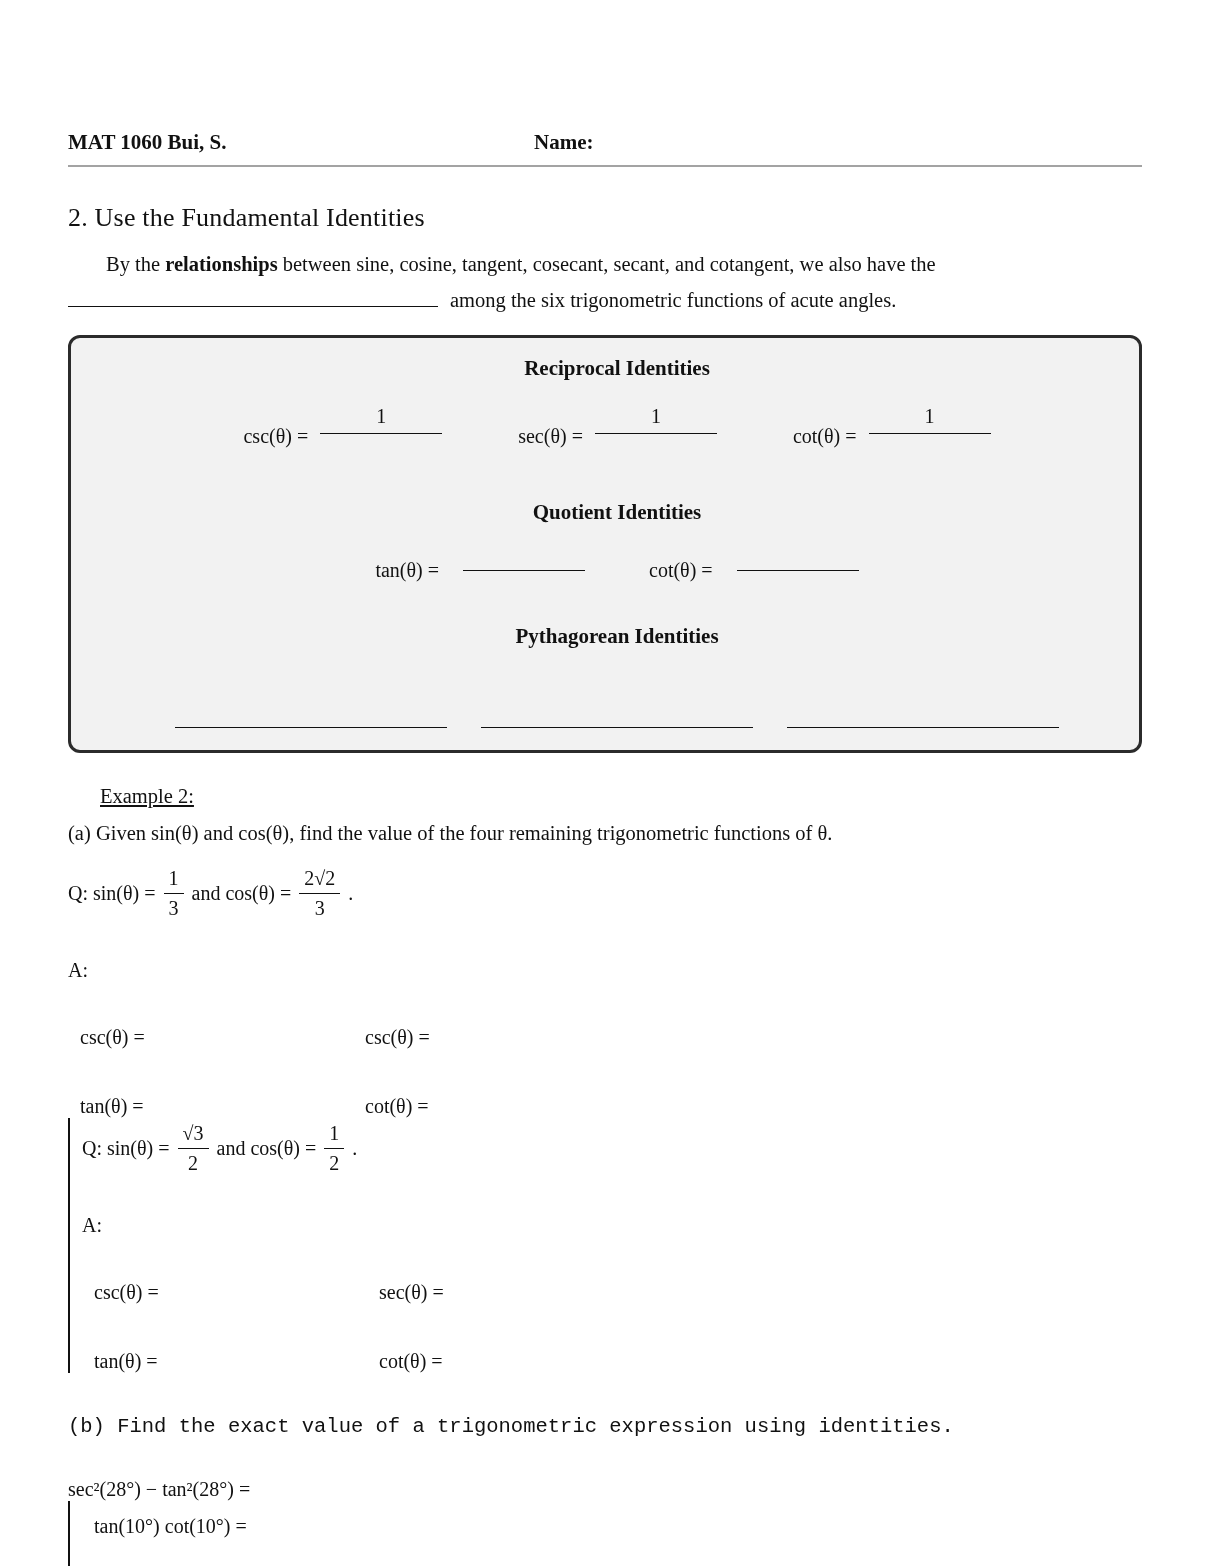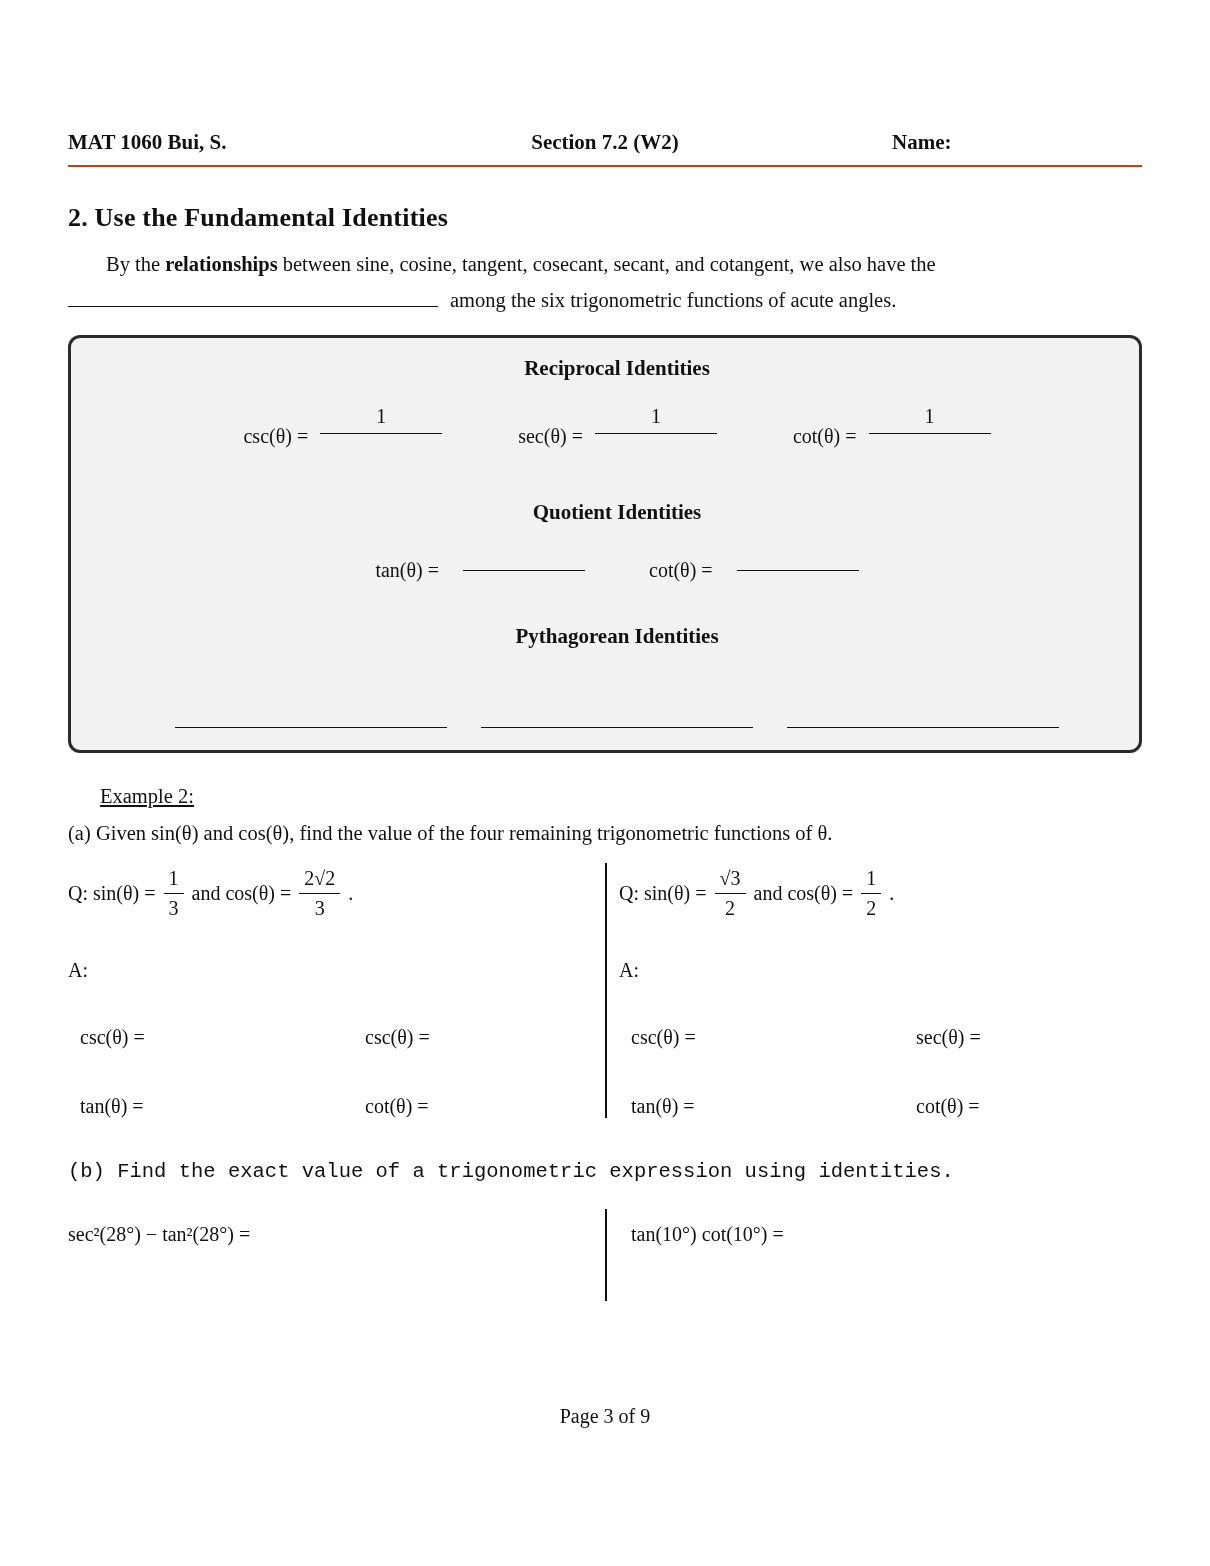--- a/index.html
+++ b/index.html
@@ -19,31 +19,31 @@
     flex-direction: column;
   }
 
   
   .header {
     display: grid;
     grid-template-columns: 1fr 1fr 1fr;
     align-items: baseline;
     font-weight: bold;
     font-size: 21px;
-    border-bottom: 2px solid #c2410c;
+    border-bottom: 2px solid #a3a3a3;
     padding-bottom: 10px;
   }
   .header .h-center { text-align: center; }
   .header .h-right { padding-left: 108px; }
 
   
   .section-title {
     margin-top: 36px;
     font-size: 26px;
-    font-weight: bold;
+    font-weight: normal;
     letter-spacing: 0.2px;
   }
 
   
   .intro { margin-top: 14px; font-size: 20.5px; line-height: 1.75; }
   .intro .line1 { text-indent: 38px; }
   .blank {
     display: inline-block;
     border-bottom: 1.6px solid #111;
     height: 1.05em;
@@ -102,21 +102,21 @@
 
   
   .example-label {
     margin-top: 32px;
     margin-left: 32px;
     text-decoration: underline;
     font-size: 20.5px;
   }
   .part-text { margin-top: 14px; font-size: 20.5px; }
 
-  .two-col { display: flex; margin-top: 18px; }
+  .two-col { display: flex; margin-top: 18px; flex-direction: column; }
   .col-left { width: 537px; padding-right: 8px; }
   .col-right { flex: 1; border-left: 2px solid #111; padding-left: 12px; }
 
   .q-line { display: flex; align-items: center; flex-wrap: nowrap; min-height: 62px; white-space: nowrap; }
   .q-line .qtxt { margin-right: 8px; }
   .ifrac { display: inline-block; text-align: center; vertical-align: middle; margin-right: 8px; }
   .ifrac .fnum { display: block; border-bottom: 1.6px solid #111; padding: 0 5px 2px 5px; line-height: 1.25; }
   .ifrac .fden { display: block; padding-top: 2px; line-height: 1.25; }
 
   .answer-label { margin-top: 34px; }
@@ -141,21 +141,20 @@
     font-size: 20px;
   }
 </style>
 </head>
 <body>
 
 <div class="page">
 
   <div class="header">
     <span class="h-left">MAT 1060 Bui, S.</span>
-    <span class="h-center">Section 7.2 (W2)</span>
     <span class="h-right">Name:</span>
   </div>
 
   <div class="section-title">2. Use the Fundamental Identities</div>
 
   <div class="intro">
     <div class="line1">
       <span>By the </span><b>relationships</b><span> between sine, cosine, tangent, cosecant, secant, and cotangent, we also have the</span>
     </div>
     <div class="line2">

